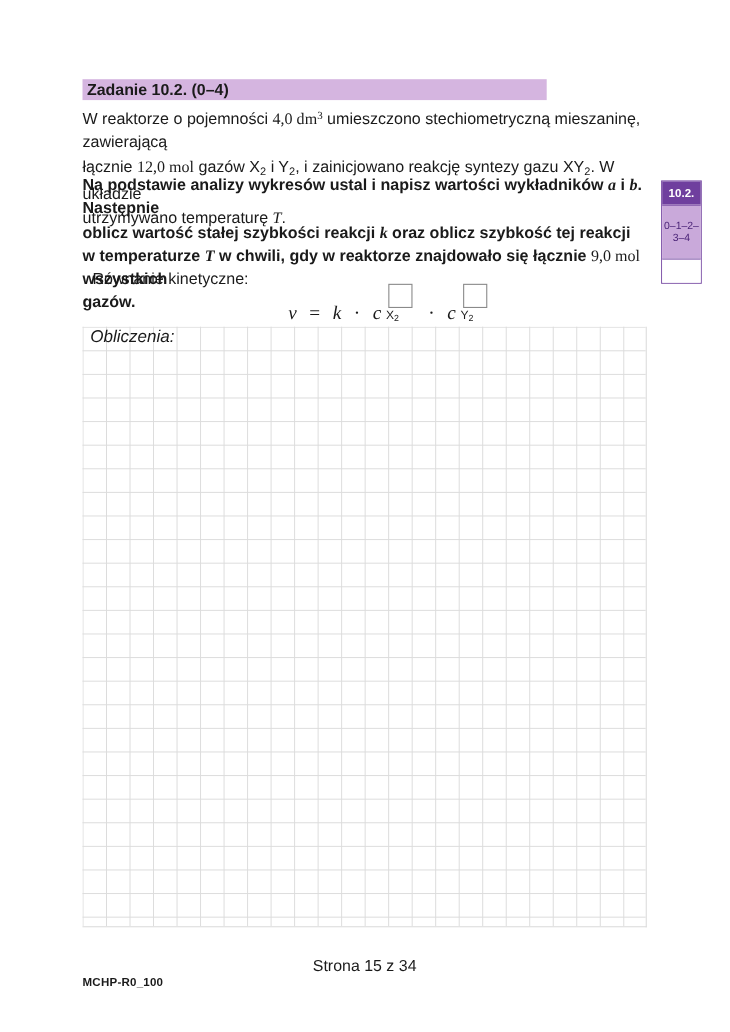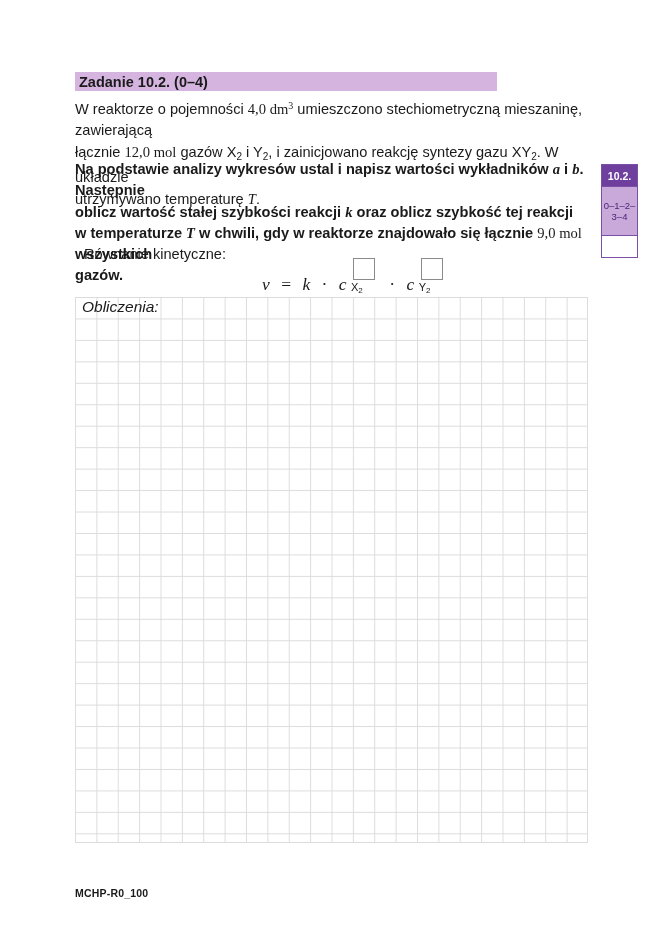--- a/index.html
+++ b/index.html
@@ -146,15 +146,16 @@
     <span class="cstack">
       <span class="ansbox"></span>
       <span class="csub"><span>Y</span><span class="cidx">2</span></span>
     </span>
   </div>
 
   <div class="work-area">
     <span class="work-label">Obliczenia:</span>
   </div>
 
+  <div class="footer-page">Strona 15 z 34</div>
   <div class="footer-code">MCHP-R0_100</div>
 
 </div>
 
 </body></html>

